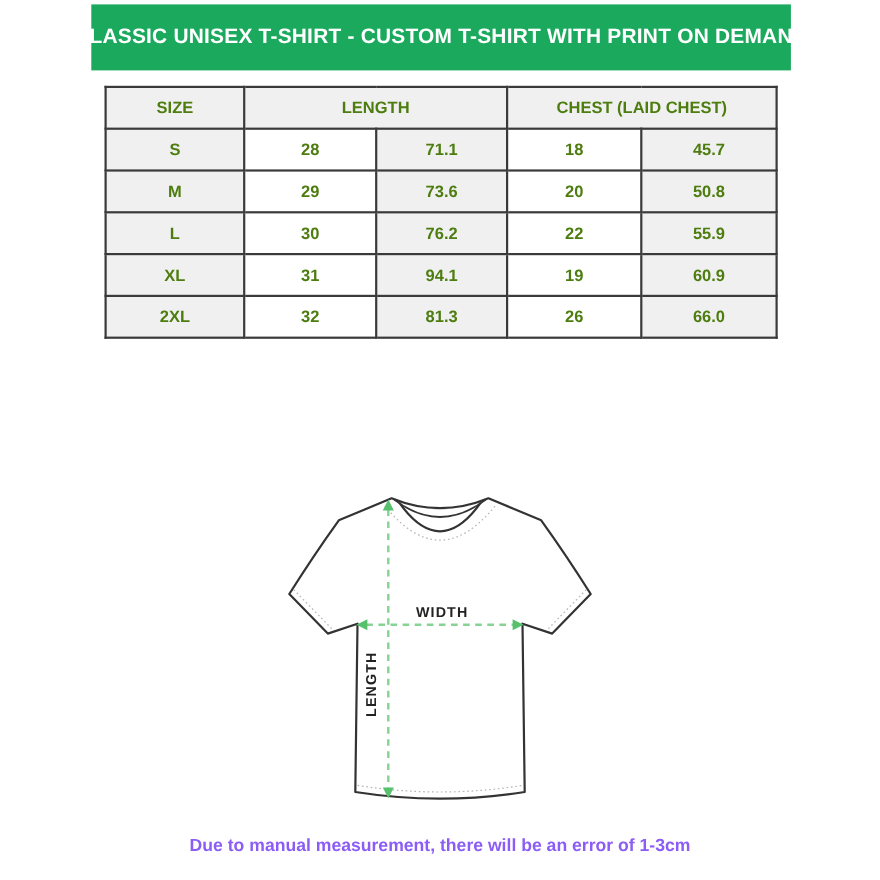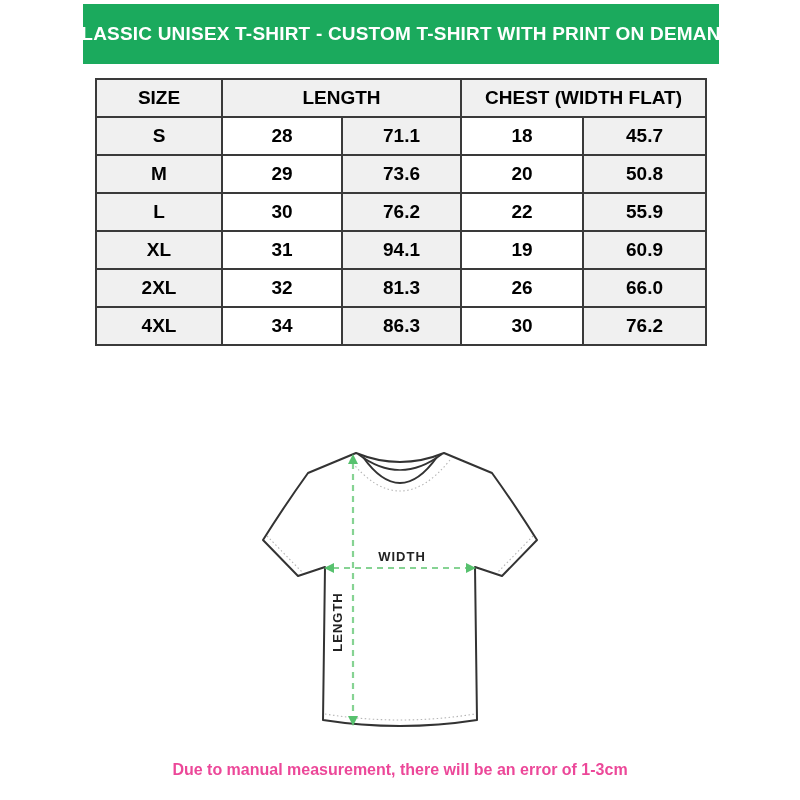--- a/index.html
+++ b/index.html
@@ -15,32 +15,32 @@
   }
 
   
   table.size-table{
     position:absolute;left:95px;top:78px;width:610px;
     border-collapse:collapse;table-layout:fixed;
   }
   table.size-table th, table.size-table td{
     border:2px solid #3a3a3a;height:36px;padding:0;
     text-align:center;vertical-align:middle;
-    font-size:19px;font-weight:bold;color:#000000;background:#ffffff;
+    font-size:15px;font-weight:bold;color:#4d7c0f;background:#ffffff;
   }
   table.size-table th{background:#f0f0f0;}
   table.size-table td.shaded{background:#f0f0f0;}
 
   
   .diagram{position:absolute;left:230px;top:430px;width:340px;height:330px;}
 
   
   .note{
     position:absolute;left:0;top:761px;width:800px;
-    text-align:center;font-size:16px;font-weight:bold;color:#ec4899;
+    text-align:center;font-size:16px;font-weight:bold;color:#8b5cf6;
   }
 </style>
 </head>
 <body>
 
 <div id="canvas">
 
   <header class="banner">
     <span>CLASSIC UNISEX T-SHIRT - CUSTOM T-SHIRT WITH PRINT ON DEMAND</span>
   </header>
@@ -50,21 +50,21 @@
       <col style="width:126px">
         <col style="width:120px">
         <col style="width:119px">
       <col style="width:122px">
         <col style="width:123px">
     </colgroup>
     <thead>
       <tr>
         <th>SIZE</th>
         <th colspan="2">LENGTH</th>
-        <th colspan="2">CHEST (WIDTH FLAT)</th>
+        <th colspan="2">CHEST (LAID CHEST)</th>
       </tr>
     </thead>
     <tbody>
       <tr>
         <td class="shaded">S</td>
         <td>28</td>
         <td class="shaded">71.1</td>
         <td>18</td>
         <td class="shaded">45.7</td>
       </tr>
@@ -88,27 +88,20 @@
         <td class="shaded">94.1</td>
         <td>19</td>
         <td class="shaded">60.9</td>
       </tr>
       <tr>
         <td class="shaded">2XL</td>
         <td>32</td>
         <td class="shaded">81.3</td>
         <td>26</td>
         <td class="shaded">66.0</td>
-      </tr>
-      <tr>
-        <td class="shaded">4XL</td>
-        <td>34</td>
-        <td class="shaded">86.3</td>
-        <td>30</td>
-        <td class="shaded">76.2</td>
       </tr>
     </tbody>
   </table>
 
   <svg class="diagram" viewBox="0 0 340 330" aria-hidden="true">
 
     <g>
       <path d="M126,23 L78,43 Q55,75 33,110 L68,146 L95,137 L93,290 Q170,302 247,290 L245,137 L272,146 L307,110 Q285,75 262,43 L214,23 Q170,41 126,23 Z" fill="#ffffff" stroke="#333333" stroke-width="2" stroke-linejoin="round"></path>
 
       <path d="M128,24 Q170,56 212,24" fill="none" stroke="#333333" stroke-width="1.6"></path>

